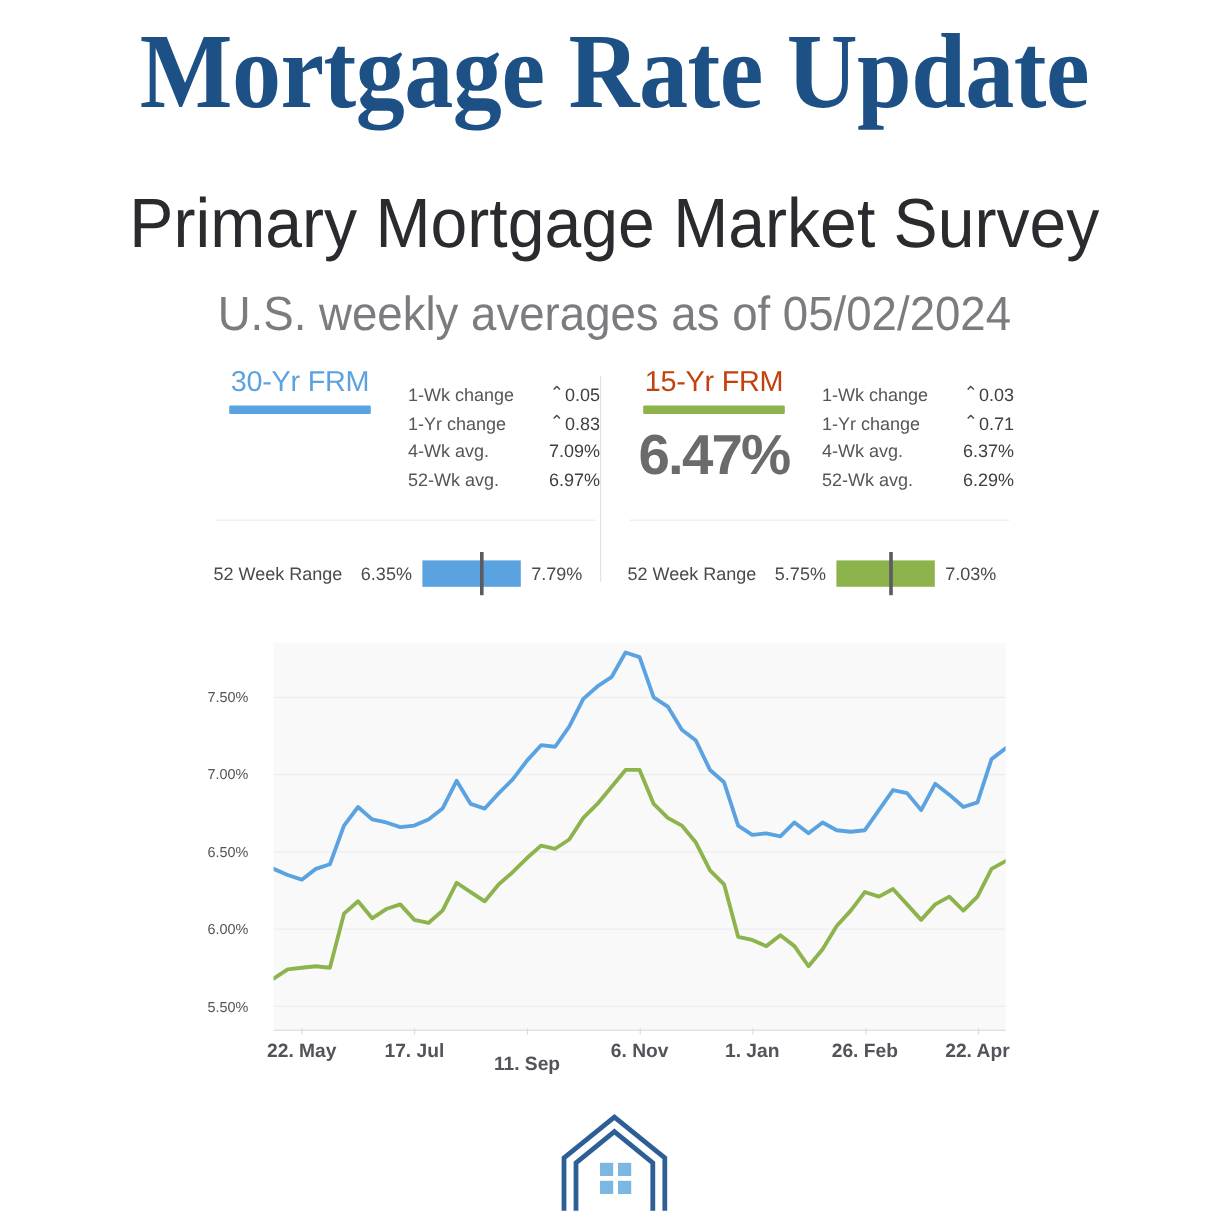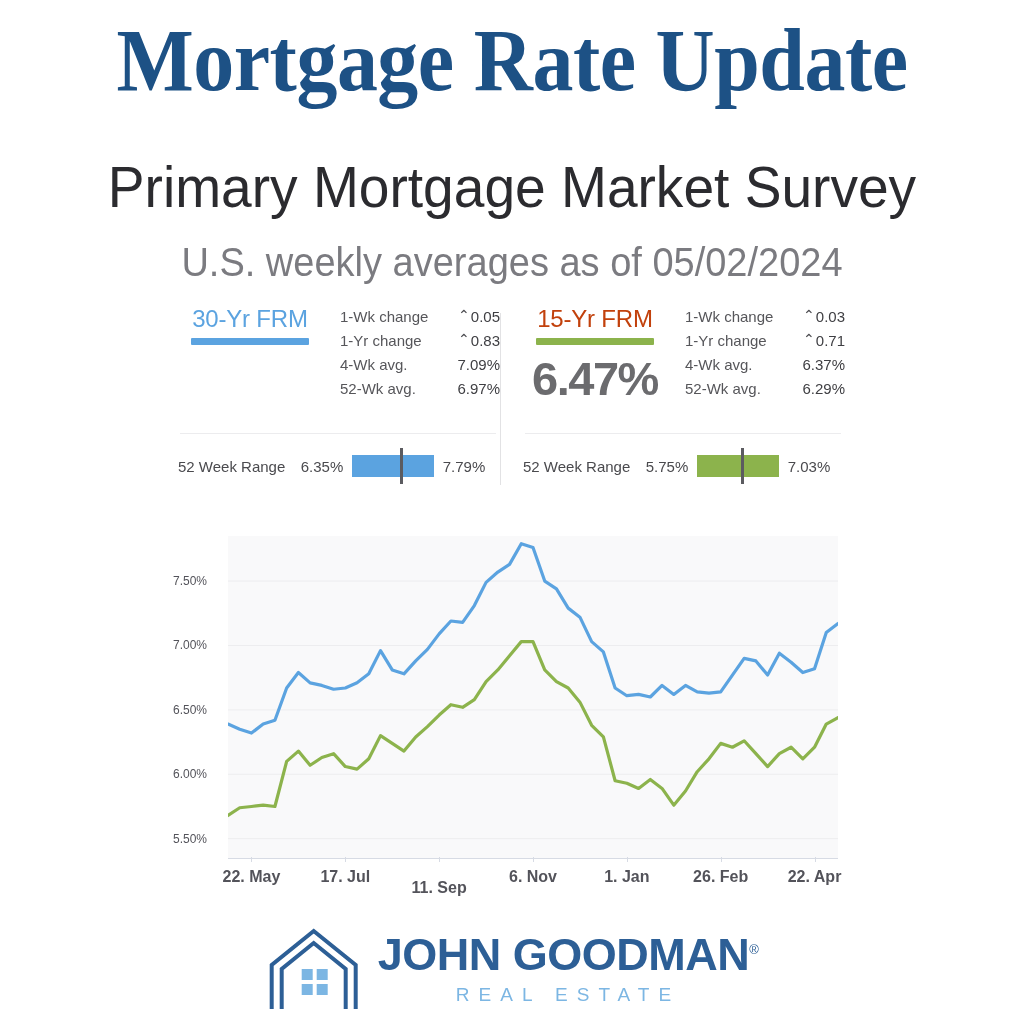--- a/index.html
+++ b/index.html
@@ -43,38 +43,38 @@
   .frm-label.blue{color:#5ba3e0;}
   .frm-label.green{color:#c2410c;}
   .frm-underline{margin:5px auto 0;width:118px;height:7px;border-radius:1px;}
   .frm-underline.blue{background:#5ba3e0;}
   .frm-underline.green{background:#8cb34c;}
   .frm-rate{
     margin-top:9px;font-size:47px;font-weight:bold;color:#6b6b6e;
     letter-spacing:-1.5px;line-height:1.05;
   }
 
-  .metrics{position:absolute;left:162px;top:0;width:160px;}
+  .metrics{position:absolute;left:162px;top:12px;width:160px;}
   .metric-row{
     display:flex;justify-content:space-between;align-items:baseline;
     font-size:15px;color:#56565a;height:24px;line-height:24px;
   }
   .metric-row .mname{white-space:nowrap;}
   .metric-row .mval{white-space:nowrap;color:#3f3f43;}
   .caret{
     display:inline-block;font-size:14px;color:#4a4a4e;
     transform:translateY(-2px);margin-right:1px;
   }
 
   .divider-h{
     position:absolute;left:2px;top:128px;width:316px;height:1px;background:#ececee;
   }
 
   .range-row{
-    position:absolute;left:0;top:144px;width:322px;height:34px;
+    position:absolute;left:0;top:156px;width:322px;height:34px;
     display:flex;align-items:center;
   }
   .range-label{font-size:15px;color:#4a4a4e;width:118px;}
   .range-min,.range-max{font-size:15px;color:#4a4a4e;width:52px;text-align:center;}
   .range-bar{
     position:relative;width:82px;height:22px;margin:0 4px;
   }
   .range-bar .fill{position:absolute;left:0;top:0;width:82px;height:22px;}
   .range-bar .fill.blue{background:#5ba3e0;}
   .range-bar .fill.green{background:#8cb34c;}
@@ -238,20 +238,16 @@
   <div class="logo">
     <div class="logo-inner">
       <svg width="96" height="88" viewBox="0 0 96 88">
         <path d="M6 84 L6 40 L48 6 L90 40 L90 84" fill="none" stroke="#2d5f96" stroke-width="4"></path>
         <path d="M16 84 L16 44 L48 18 L80 44 L80 84" fill="none" stroke="#2d5f96" stroke-width="4"></path>
         <rect x="36" y="44" width="11" height="11" fill="#7cb6e3"></rect>
         <rect x="51" y="44" width="11" height="11" fill="#7cb6e3"></rect>
         <rect x="36" y="59" width="11" height="11" fill="#7cb6e3"></rect>
         <rect x="51" y="59" width="11" height="11" fill="#7cb6e3"></rect>
       </svg>
-      <div class="logo-text">
-        <div class="logo-name"><span>JOHN GOODMAN</span><span class="logo-reg">®</span></div>
-        <div class="logo-sub">REAL ESTATE</div>
-      </div>
     </div>
   </div>
 
 </div>
 
 </body></html>

